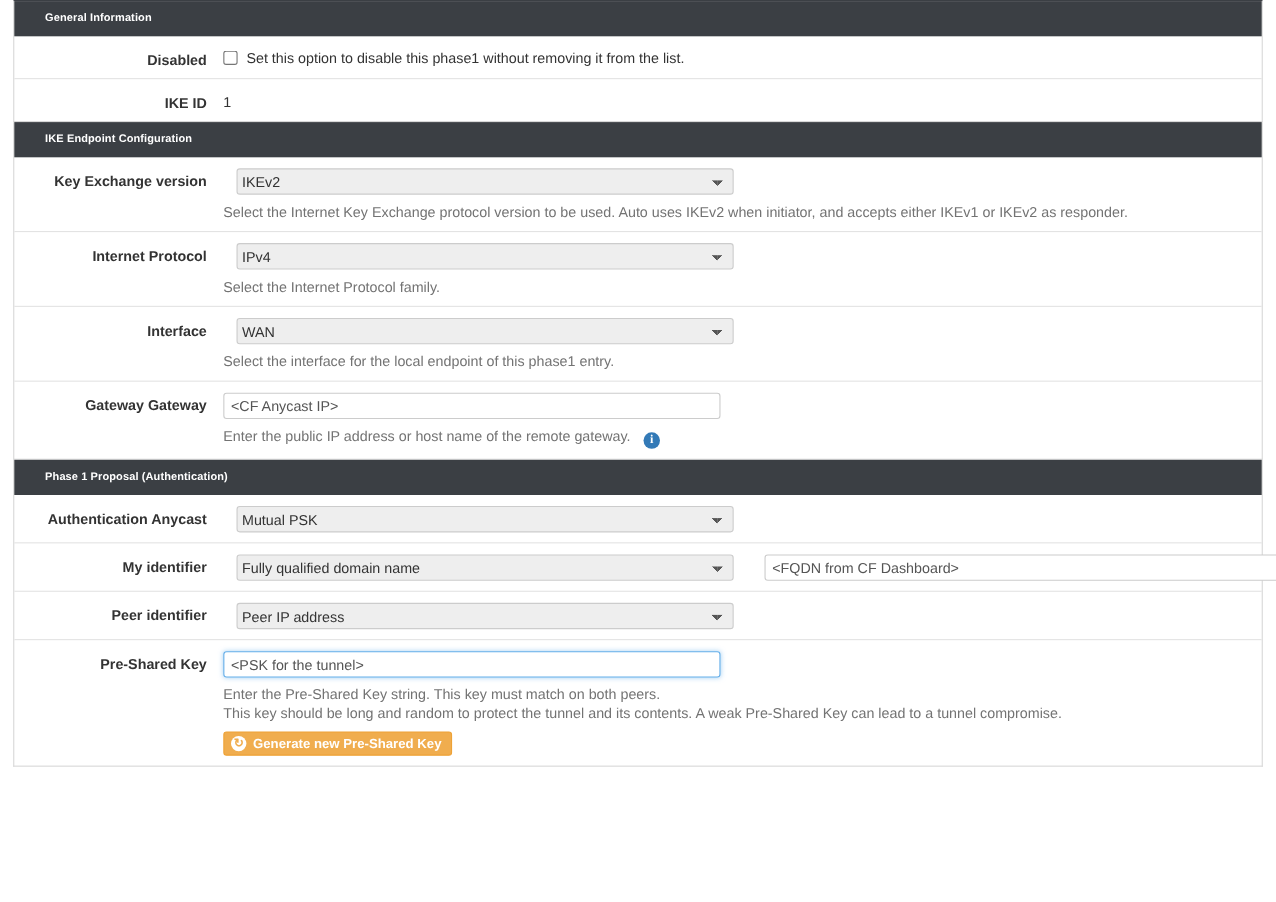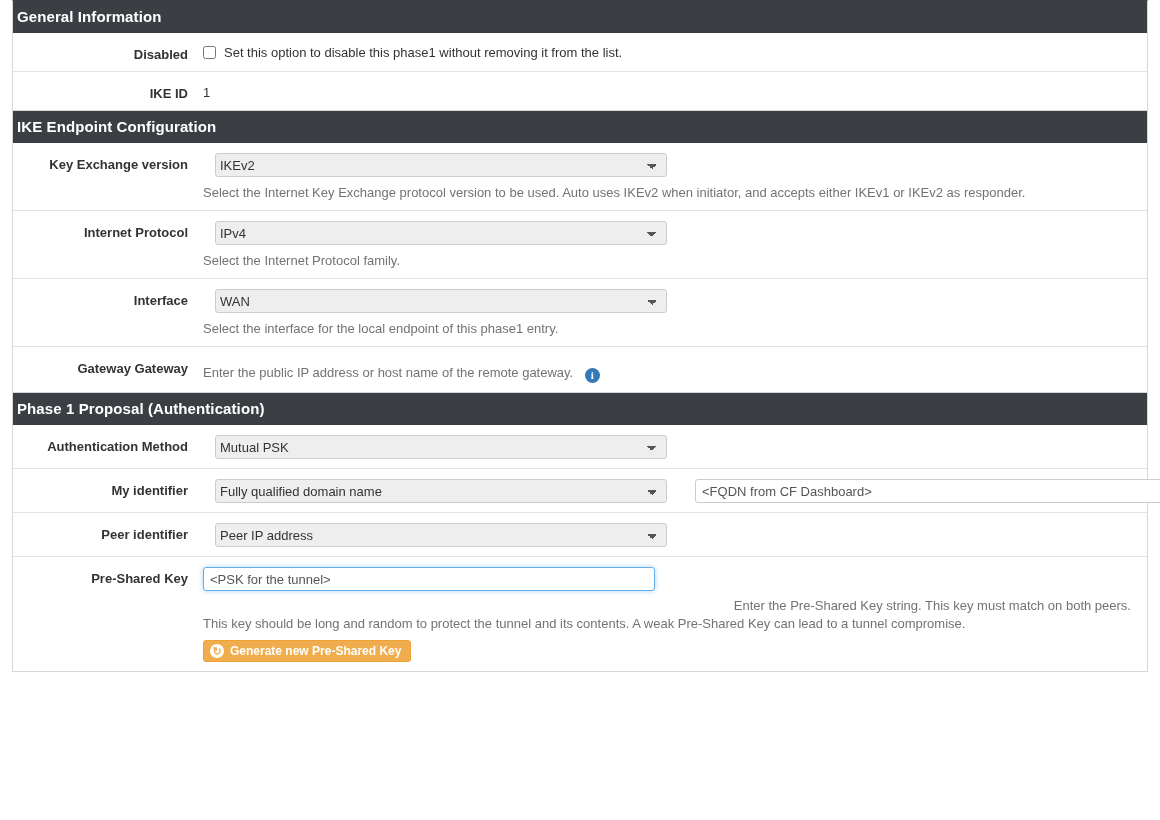--- a/index.html
+++ b/index.html
@@ -20,23 +20,23 @@
   .panel {
     border: 1px solid #d8d8d8;
     border-top: none;
     background: #fff;
     margin: 0 12px;
   }
   .panel.first { border-top: 1px solid #3b3f44; }
   .panel-heading {
     background: #3b3f44;
     color: #ffffff;
-    font-size: 15px;
+    font-size: 10px;
     font-weight: bold;
-    padding: 7px 0 7px 4px;
+    padding: 7px 0 7px 28px;
     line-height: 18px;
     letter-spacing: .1px;
   }
   .panel-body { }
   
   .row {
     display: flex;
     align-items: flex-start;
     border-bottom: 1px solid #e3e3e3;
     padding: 10px 0 9px 0;
@@ -58,21 +58,21 @@
     padding-right: 16px;
     display: flex;
     flex-direction: column;
   }
   .help {
     color: #737373;
     font-size: 13px;
     margin-top: 7px;
     line-height: 17px;
   }
-  .help.tight { margin-top: 6px; text-align: right; }
+  .help.tight { margin-top: 6px; }
   .help2 { margin-top: 1px; }
   .static-val { padding-top: 4px; font-size: 13px; color: #333; }
 
   
   input.txt {
     height: 24px;
     width: 452px;
     border: 1px solid #cccccc;
     border-radius: 3px;
     padding: 2px 6px;
@@ -254,37 +254,38 @@
           </select>
           <div class="help">Select the interface for the local endpoint of this phase1 entry.</div>
         </div>
       </div>
 
       <div class="row">
         <div class="row-label">
           <span class="u">Gateway Gateway</span>
         </div>
         <div class="row-field">
+          <input class="txt" type="text" value="&lt;CF Anycast IP&gt;" style="">
           <div class="help">
             <span>Enter the public IP address or host name of the remote gateway.</span>
             <span class="info-icon">i</span>
           </div>
         </div>
       </div>
 
     </div>
   </div>
 
   <div class="panel">
     <div class="panel-heading">Phase 1 Proposal (Authentication)</div>
     <div class="panel-body">
 
       <div class="row">
         <div class="row-label">
-          <span class="u">Authentication Method</span>
+          <span class="u">Authentication Anycast</span>
         </div>
         <div class="row-field">
           <select class="sel">
             <option>Mutual PSK</option>
           </select>
         </div>
       </div>
 
       <div class="row">
         <div class="row-label">

